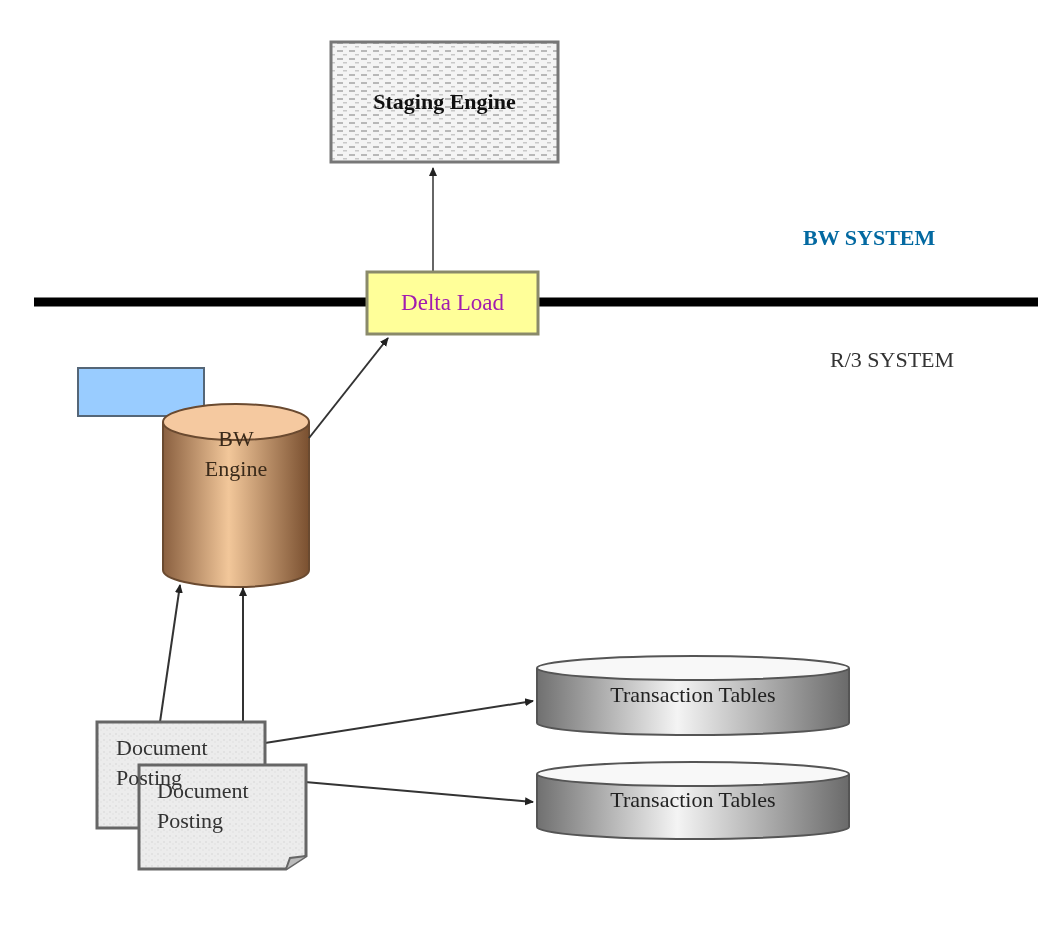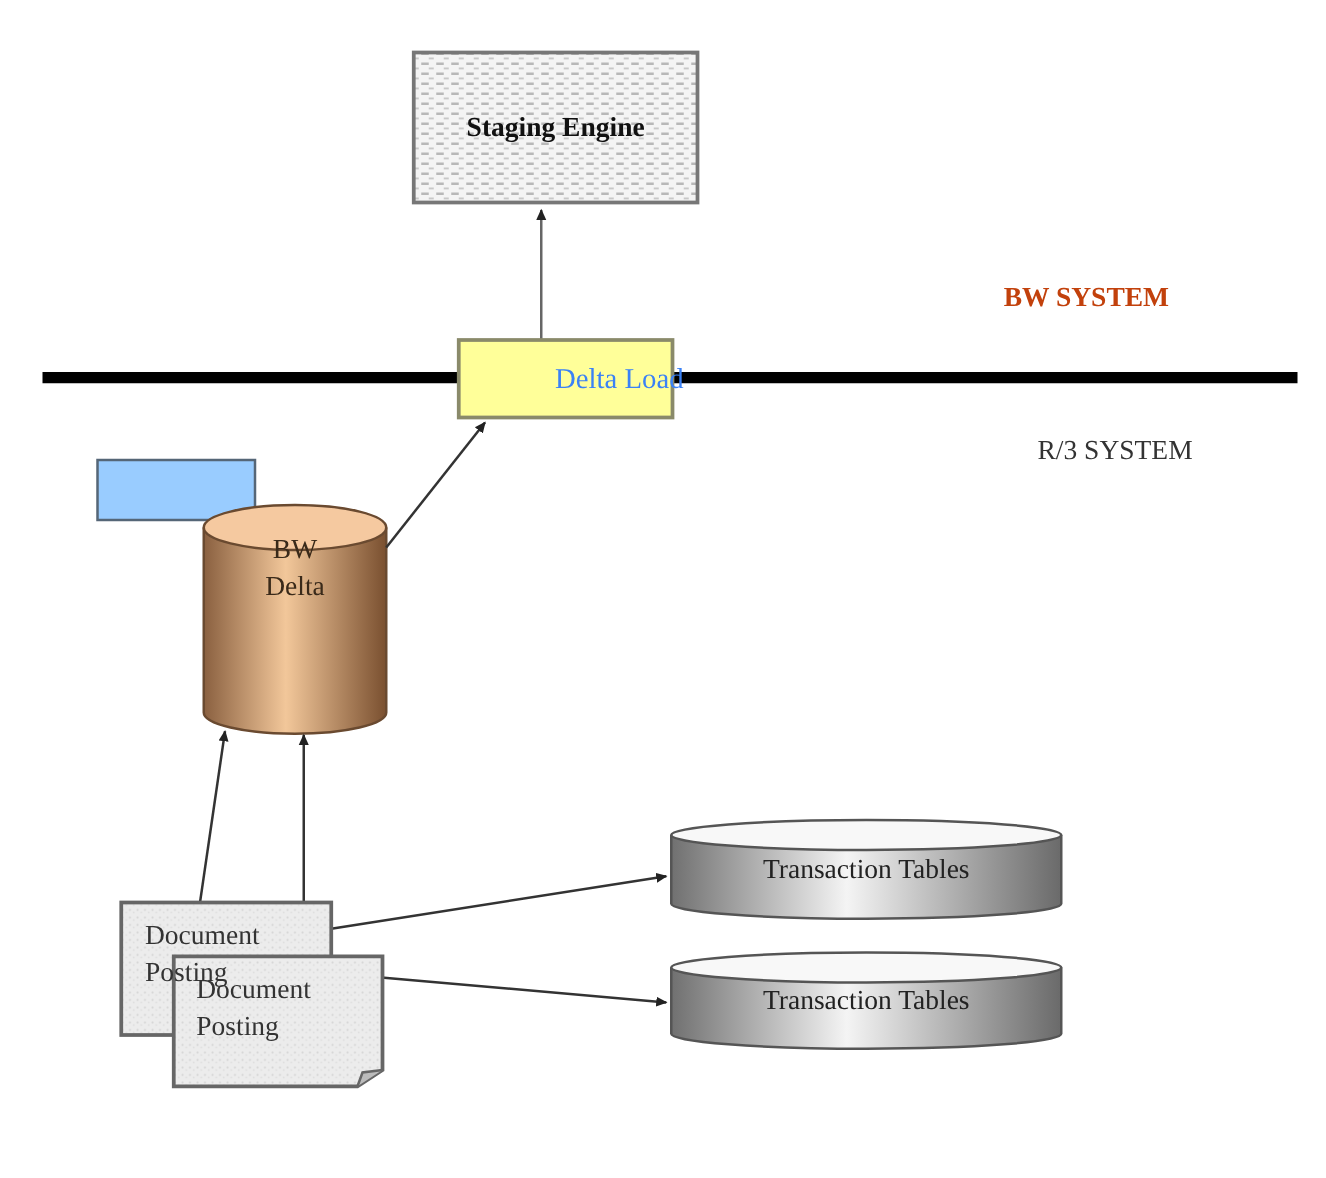--- a/index.html
+++ b/index.html
@@ -1,22 +1,22 @@
 <!DOCTYPE html>
 <html><head>
 <meta charset="utf-8">
 <style>
   html, body { margin: 0; padding: 0; background: #ffffff; }
   #canvas { position: relative; width: 1061px; height: 942px; overflow: hidden; background: #fff;
     font-family: "Liberation Serif", "DejaVu Serif", serif; padding-left: 36px; }
   svg { position: absolute; left: 0; top: 0; }
   .lbl { position: absolute; color: #222; text-align: center; white-space: nowrap; }
   .staging { left: 331px; top: 42px; width: 227px; height: 120px; display: flex; align-items: center; justify-content: center; font-size: 22px; font-weight: bold; color: #111; }
-  .delta { left: 367px; top: 272px; width: 171px; height: 62px; display: flex; align-items: center; justify-content: center; font-size: 23px; color: #3b82f6; margin-left: 43px; }
-  .bwsys { left: 803px; top: 225px; font-size: 22px; font-weight: bold; color: #c2410c; }
+  .delta { left: 367px; top: 272px; width: 171px; height: 62px; display: flex; align-items: center; justify-content: center; font-size: 23px; color: #a21caf; }
+  .bwsys { left: 803px; top: 225px; font-size: 22px; font-weight: bold; color: #0369a1; }
   .r3sys { left: 830px; top: 347px; font-size: 22px; font-weight: normal; color: #333; }
   .rsa7 { left: 78px; top: 368px; width: 126px; height: 48px; display: flex; align-items: center; justify-content: flex-start; padding-left: 16px; box-sizing: border-box; font-size: 23px; color: #1a2a4a; }
   .queue { left: 162px; top: 424px; width: 148px; font-size: 22px; line-height: 30px; color: #3a2a1a; white-space: normal; }
   .doc1 { left: 116px; top: 733px; font-size: 22px; line-height: 30px; color: #333; text-align: left; }
   .doc2 { left: 157px; top: 776px; font-size: 22px; line-height: 30px; color: #333; text-align: left; }
   .tt1 { left: 537px; top: 682px; width: 312px; font-size: 22px; color: #222; }
   .tt2 { left: 537px; top: 787px; width: 312px; font-size: 22px; color: #222; }
 </style>
 </head>
 <body>
@@ -91,21 +91,21 @@
       <ellipse cx="693" cy="774" rx="156" ry="12" fill="#f8f8f8" stroke="#555" stroke-width="2"></ellipse>
     </g>
   </svg>
 
   <div class="lbl staging">Staging Engine</div>
   <div class="lbl delta">Delta Load</div>
   <div class="lbl bwsys">BW SYSTEM</div>
   <div class="lbl r3sys">R/3 SYSTEM</div>
   <div class="lbl queue">
     <div>BW</div>
-    <div>Delta</div>
+    <div>Engine</div>
   </div>
   <div class="lbl doc1">
     <div>Document</div>
     <div>Posting</div>
   </div>
   <div class="lbl doc2" style="background: transparent;">
     <div>Document</div>
     <div>Posting</div>
   </div>
   <div class="lbl tt1">Transaction Tables</div>

